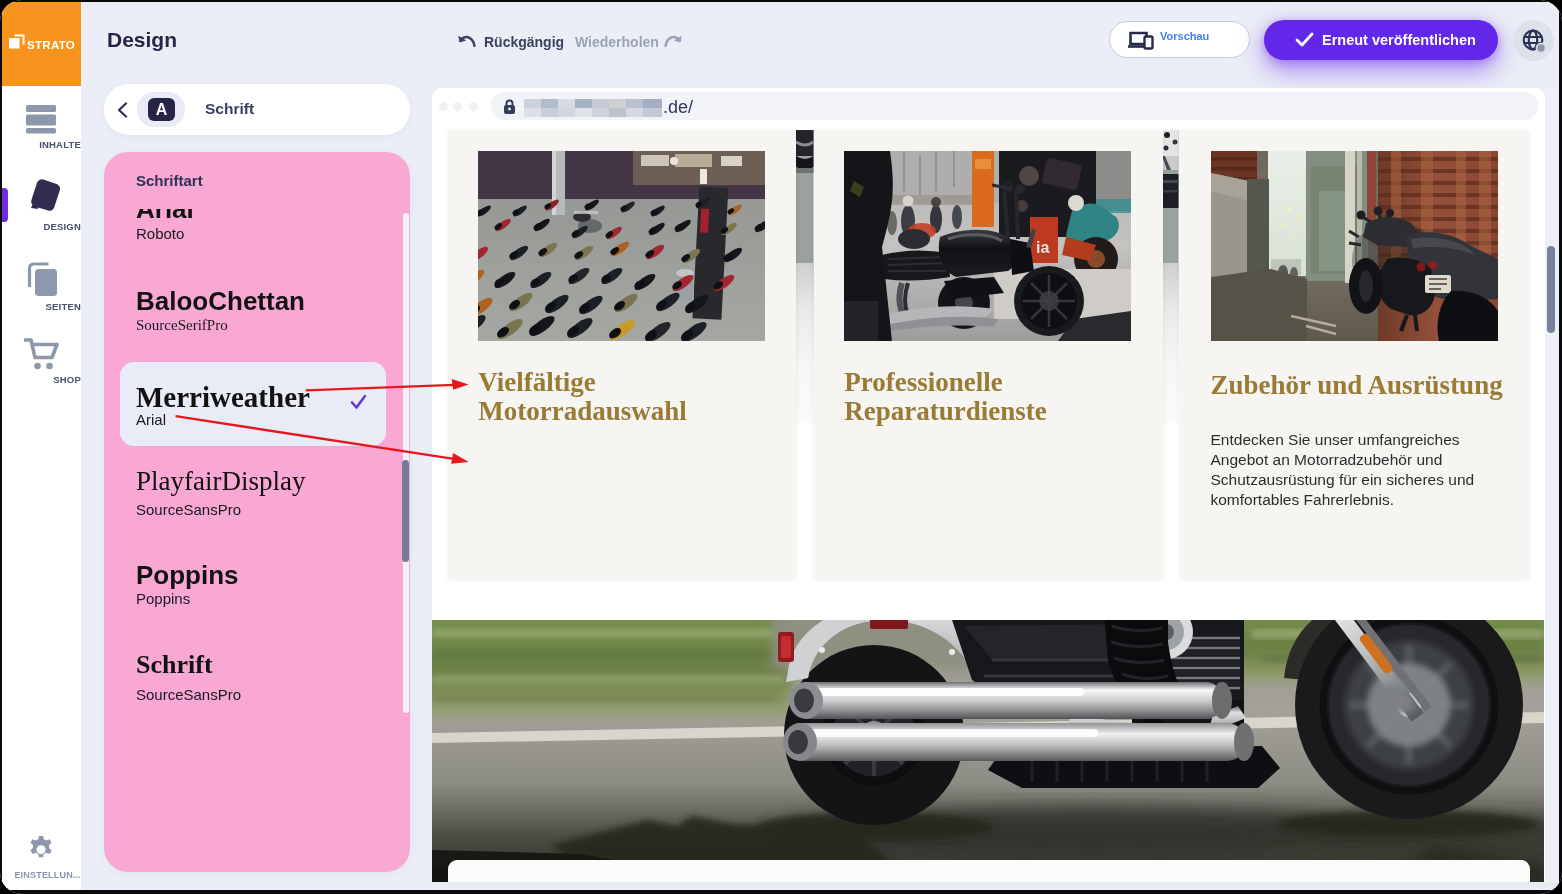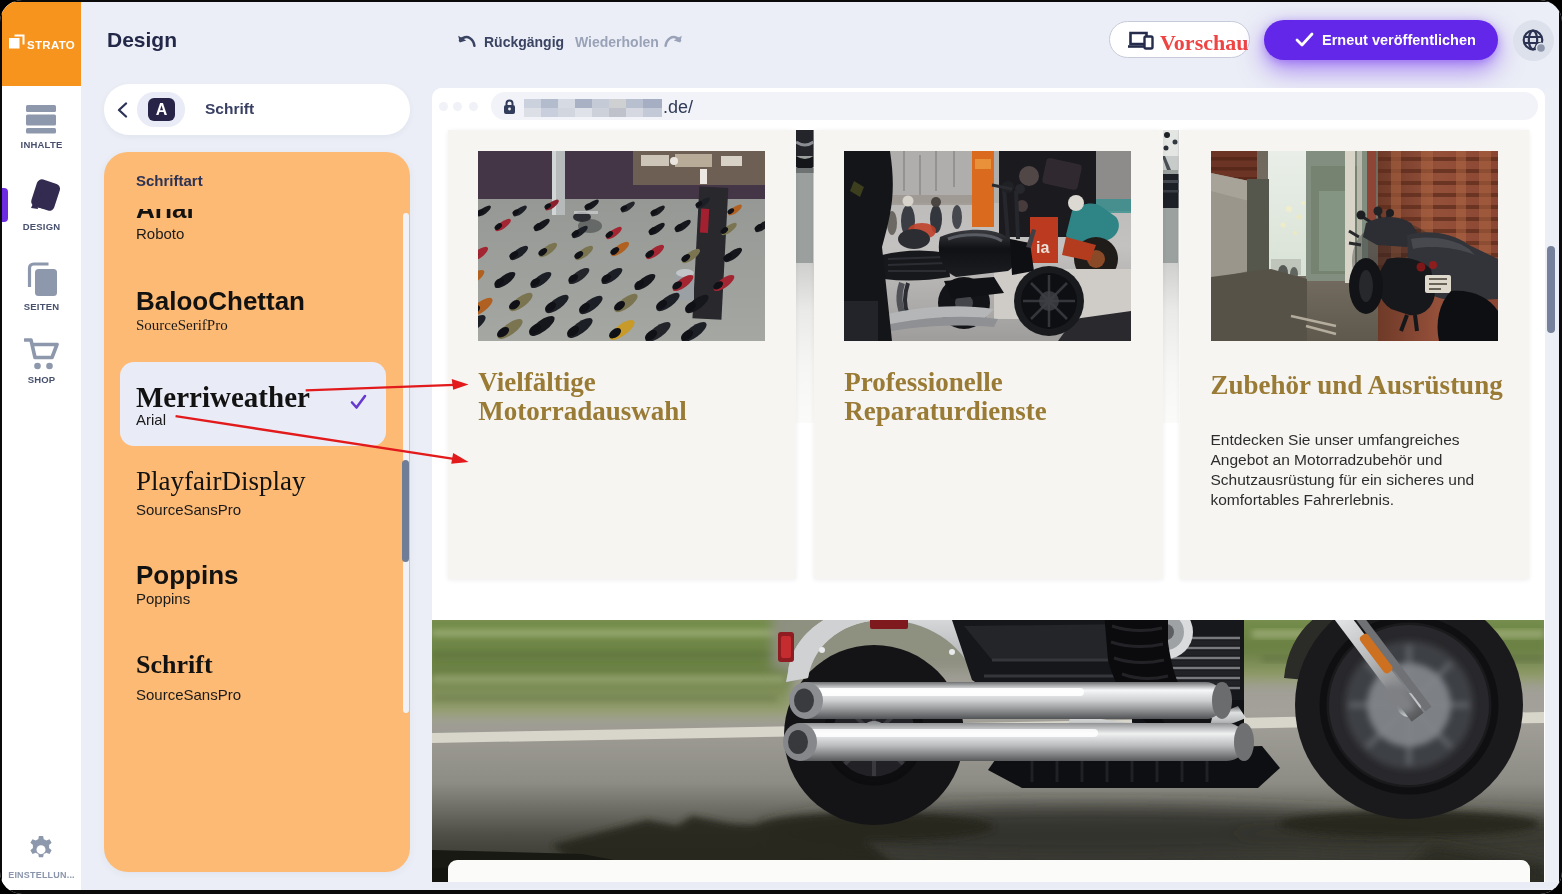--- a/index.html
+++ b/index.html
@@ -6,42 +6,42 @@
   * { margin:0; padding:0; box-sizing:border-box; }
   html,body { width:1562px; height:894px; overflow:hidden; background:#000; }
   body { font-family:"Liberation Sans", sans-serif; position:relative; }
   .stage { position:absolute; left:0; top:0; width:1562px; height:894px; background:#ebeef6; overflow:hidden;border-radius:22px; }
   .bord { position:absolute; background:#0a0a0a; z-index:100; }
   .abs { position:absolute; }
 
   
   .sidebar { position:absolute; left:2px; top:2px; width:79px; height:888px; background:#fff; }
   .logo { position:absolute; left:0; top:0; width:79px; height:84px; background:#f7941e; }
-  .navlab { position:absolute; width:79px; text-align:center; font-size:9.5px; font-weight:bold; color:#47506c; letter-spacing:.2px; }
+  .navlab { position:absolute; width:79px; text-align:right; font-size:9.5px; font-weight:bold; color:#47506c; letter-spacing:.2px; }
   .navlab.dim { color:#8a95ab; }
   .activebar { position:absolute; left:0; top:186px; width:6px; height:34px; background:#6d2ce0; border-radius:0 4px 4px 0; }
 
   
   .title { position:absolute; left:107px; top:28px; font-size:21px; font-weight:bold; color:#232849; }
   .undo { position:absolute; left:484px; top:34px; font-size:14px; font-weight:bold; color:#3a4362; }
   .redo { position:absolute; left:575px; top:34px; font-size:14px; font-weight:bold; color:#99a2b7; }
   .btn-vorschau { position:absolute; left:1109px; top:21px; width:141px; height:37px; background:#fff; border:1.5px solid #c7cbd9; border-radius:19px; }
-  .btn-vorschau span { position:absolute; left:50px; top:8px; font-size:22px; font-weight:bold; color:#ef4444;font-family:Liberation Serif, serif; }
+  .btn-vorschau span { position:absolute; left:50px; top:8px; font-size:11px; font-weight:bold; color:#3b82f6; }
   .btn-purple { position:absolute; left:1264px; top:20px; width:234px; height:40px; background:#6227e8; border-radius:20px; box-shadow:0 10px 26px rgba(112,44,240,.55), 0 2px 8px rgba(112,44,240,.35); }
   .btn-purple span { position:absolute; left:58px; top:12px; font-size:14.5px; font-weight:bold; color:#fff; }
   .btn-globe { position:absolute; left:1513px; top:20px; width:41px; height:41px; border-radius:50%; background:#dde1ec; }
 
   
   .schrift-head { position:absolute; left:104px; top:84px; width:306px; height:51px; background:#fff; border-radius:25px; box-shadow:0 2px 6px rgba(40,50,90,.05); }
   .a-pill { position:absolute; left:33px; top:8px; width:48px; height:35px; background:#e9ecf7; border-radius:17px; }
   .a-sq { position:absolute; left:11px; top:6px; width:27px; height:23px; background:#272448; border-radius:6px; color:#fff; font-size:16px; font-weight:bold; text-align:center; line-height:23px; }
   .schrift-head .lbl { position:absolute; left:101px; top:16px; font-size:15.5px; color:#383f63; font-weight:bold; }
 
   
-  .font-panel { position:absolute; left:104px; top:152px; width:306px; height:720px; background:#fdba74; border-radius:24px; box-shadow:0 2px 8px rgba(40,50,90,.05); overflow:hidden; }
+  .font-panel { position:absolute; left:104px; top:152px; width:306px; height:720px; background:#f9a8d4; border-radius:24px; box-shadow:0 2px 8px rgba(40,50,90,.05); overflow:hidden; }
   .fp-label { position:absolute; left:32px; top:20px; font-size:15px; font-weight:bold; color:#2d3354; }
   .fp-clip { position:absolute; left:0; top:57px; width:292px; height:518px; overflow:hidden; }
   .fitem { position:absolute; left:32px; }
   .fmain { color:#121212; }
   .fsub { color:#1a1a1a; font-size:15px; margin-top:4px;text-align:right; }
   .sel-box { position:absolute; left:16px; top:210px; width:266px; height:84px; background:#e9ecf7; border-radius:14px; }
   .fp-foot { position:absolute; left:0; top:575px; width:306px; height:145px; background:#e8ebf5; border-radius:0 0 24px 24px; }
   .fp-foot .flbl { position:absolute; left:32px; top:22px; font-size:15px; font-weight:bold; color:#2d3354; }
   .size-pill { position:absolute; left:14px; top:63px; width:275px; height:71px; background:#fff; border-radius:30px; }
   .panel-thumb { position:absolute; left:402px; top:460px; width:7px; height:102px; background:#6f7d96; border-radius:4px; }

